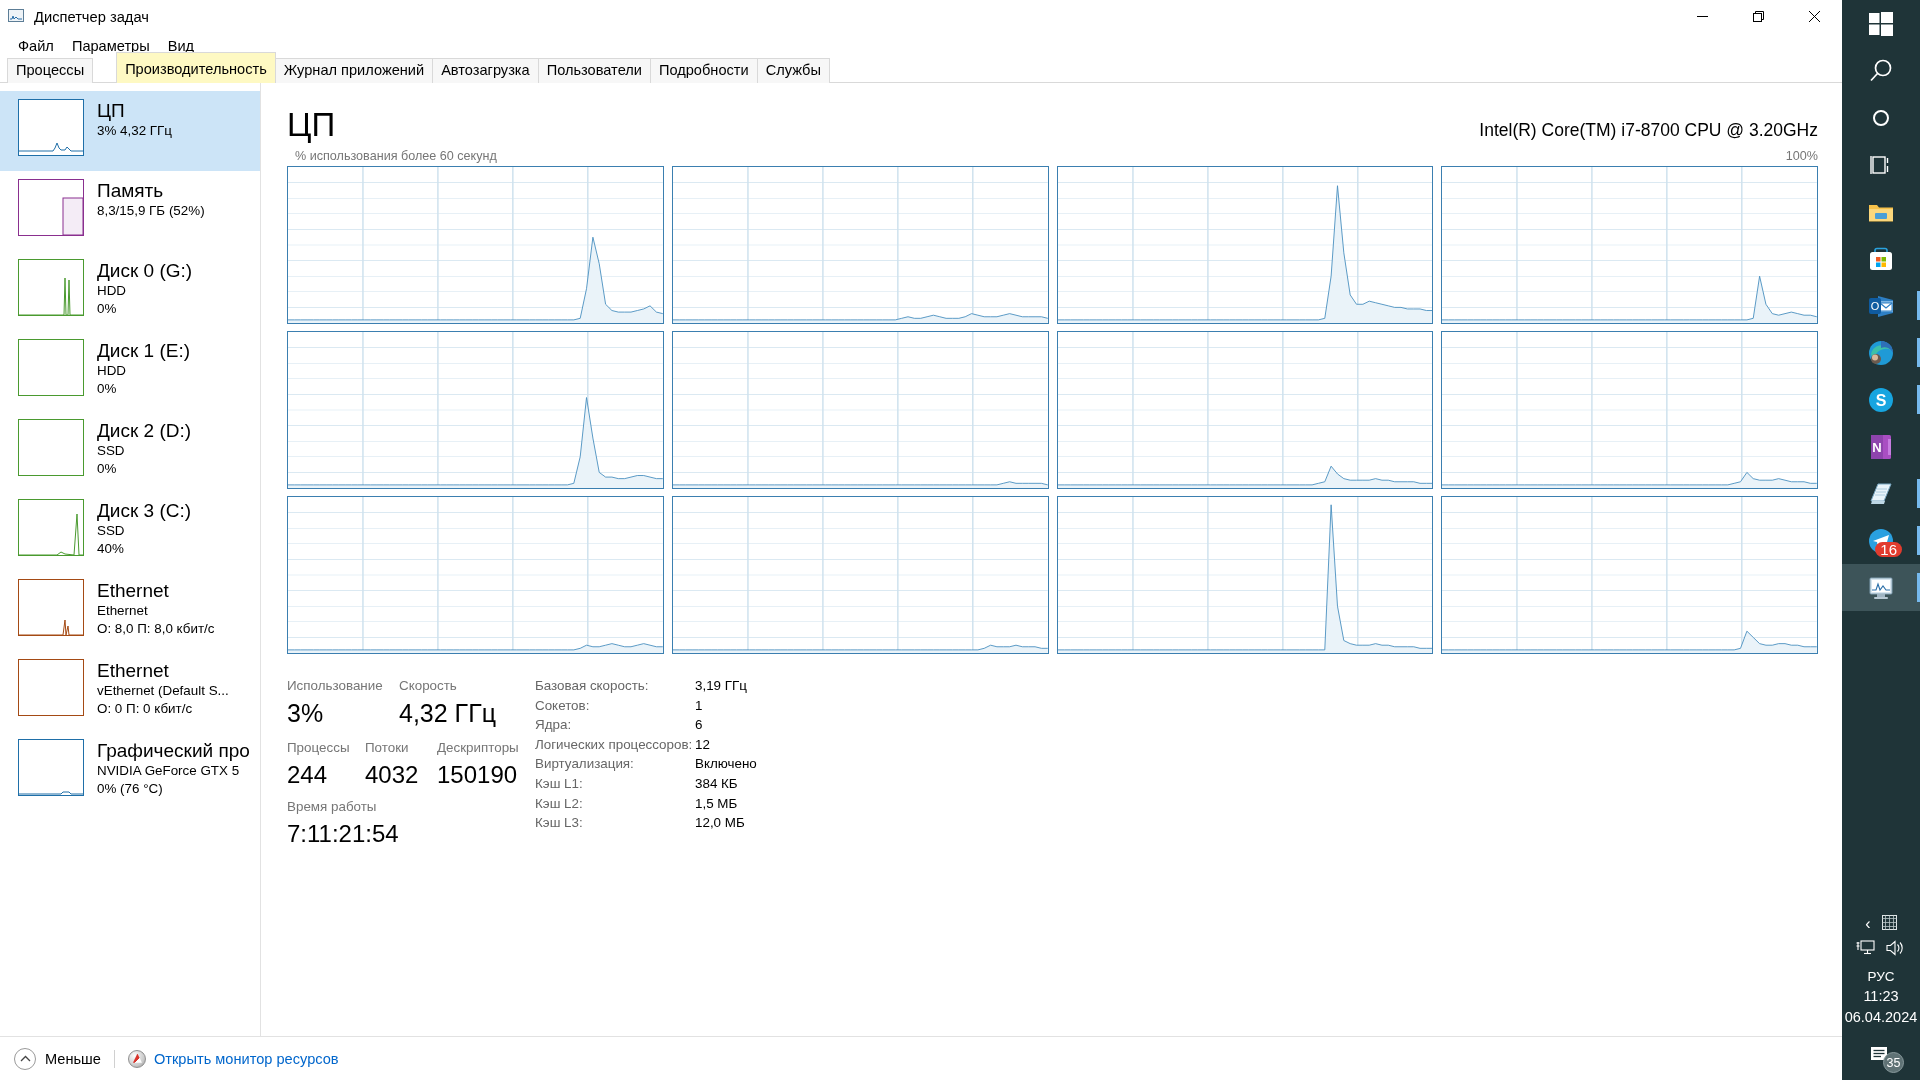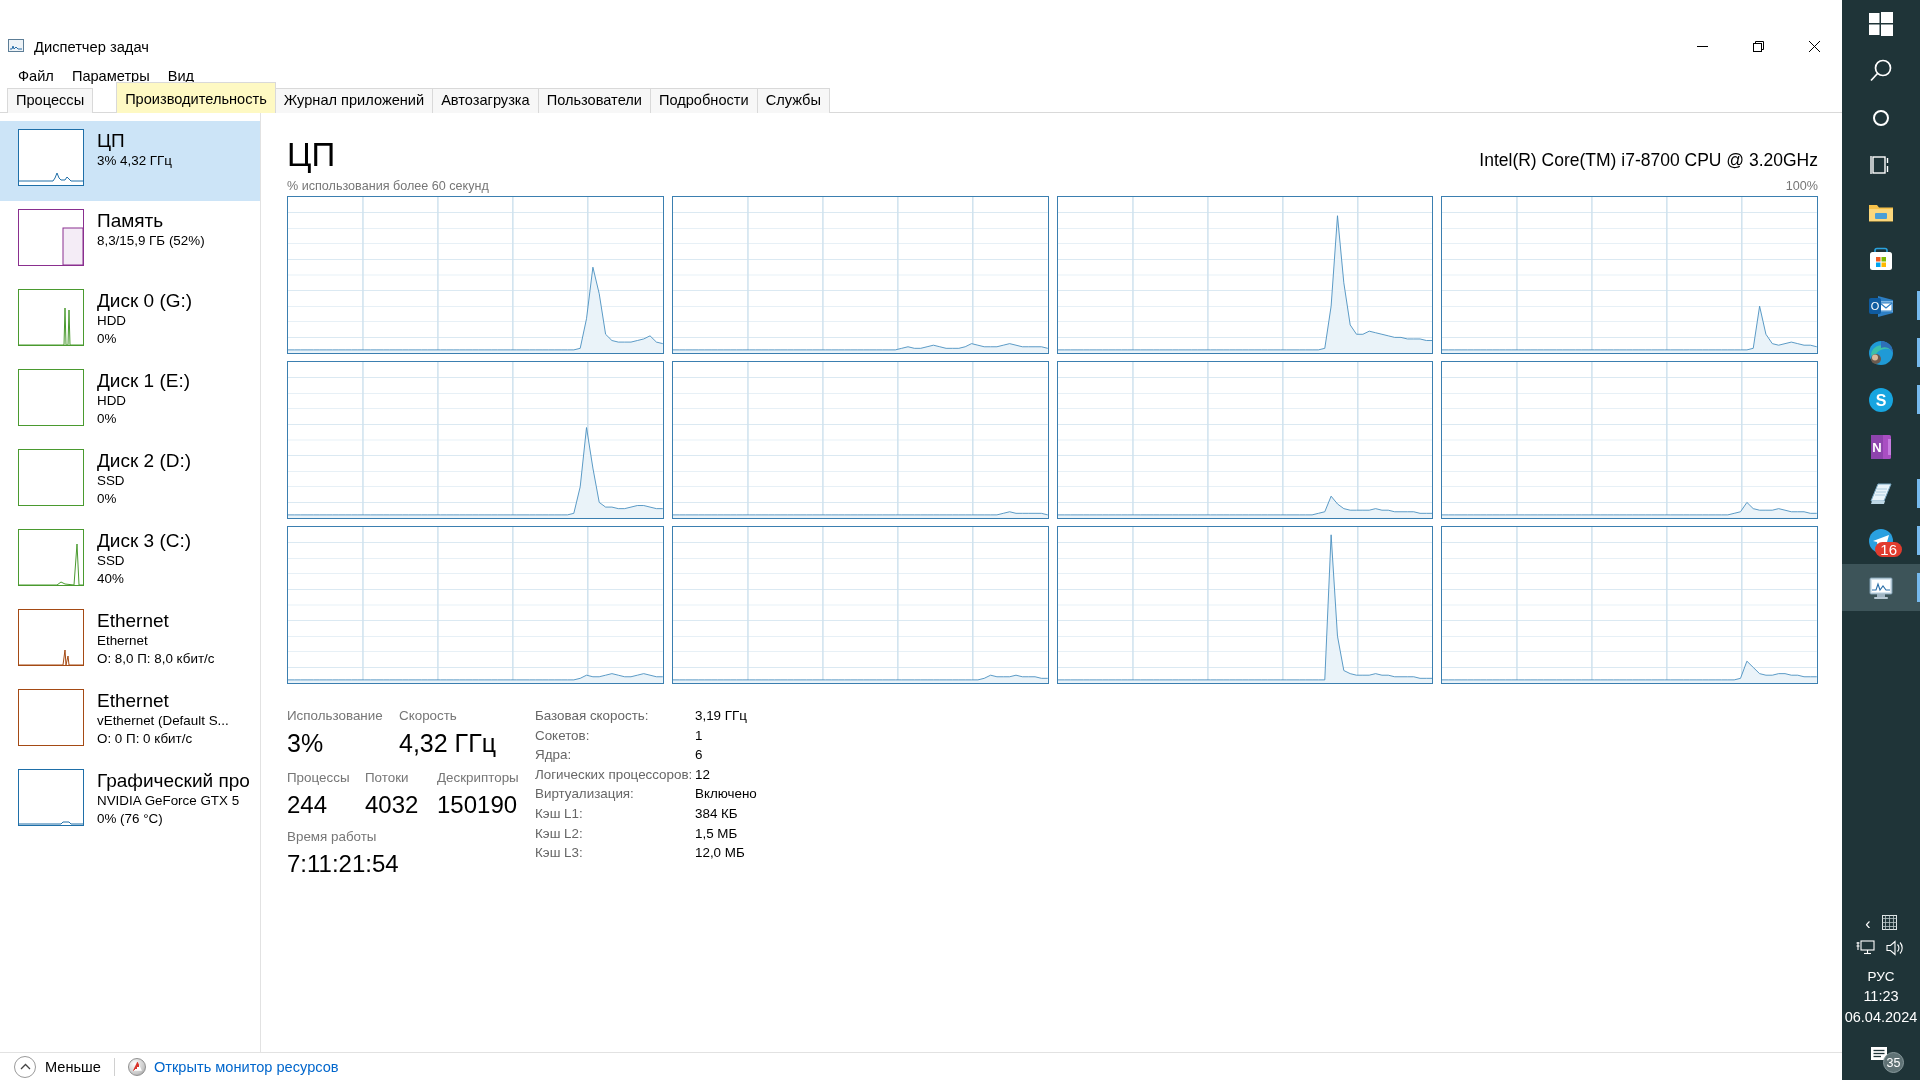--- a/index.html
+++ b/index.html
@@ -17,21 +17,20 @@
     width: 1842px; height: 1080px;
     background: #ffffff;
     display: flex; flex-direction: column;
   }
 
   
   #titlebar {
     height: 33px; display: flex; align-items: center;
     background: #ffffff; padding-left: 8px;
     flex: 0 0 auto;
-    margin-top: 30px;
   }
   #tm-icon { width: 17px; height: 17px; position: relative; flex: 0 0 auto; }
   #tm-icon .mon {
     position: absolute; left: 0; top: 1px; width: 16px; height: 13px;
     background: #eef3f7; border: 1px solid #5c7d96;
   }
   #tm-icon .line {
     position: absolute; left: 2px; top: 7px; width: 12px; height: 5px;
   }
   #title-text {
@@ -117,20 +116,21 @@
     display: flex; align-items: baseline; justify-content: space-between;
     flex: 0 0 auto; margin-bottom: 4px;
   }
   #cpu-heading { font-size: 33px; color: #000; line-height: 40px; }
   #cpu-model { font-size: 17.5px; color: #000; margin-top: 25px; }
 
   #graph-labels {
     display: flex; justify-content: space-between;
     font-size: 12.6px; color: #767676; margin-bottom: 3px;
     flex: 0 0 auto;
+    margin-left: 8px;
   }
 
   #graph-grid {
     display: grid;
     grid-template-columns: repeat(4, 1fr);
     grid-template-rows: repeat(3, 1fr);
     gap: 7px 8px;
     flex: 0 0 auto;
     height: 488px;
   }
@@ -153,21 +153,21 @@
   .stat-value { font-size: 25px; color: #000; line-height: 34px; }
   .stat-value.small { font-size: 24px; }
 
   #stats-right { flex: 1 1 auto; }
   .kv { display: flex; line-height: 19.6px; }
   .kv .k { font-size: 13.4px; color: #666666; width: 160px; flex: 0 0 160px; }
   .kv .v { font-size: 13.4px; color: #000; }
 
   
   #bottombar {
-    flex: 0 0 auto; height: 28px; border-top: 1px solid #e2e2e2;
+    flex: 0 0 auto; height: 44px; border-top: 1px solid #e2e2e2;
     display: flex; align-items: center; padding-left: 14px; gap: 0;
   }
   #less-btn { display: flex; align-items: center; gap: 9px; }
   .chev-circle {
     width: 22px; height: 22px; border-radius: 50%;
     border: 1px solid #9a9a9a; display: flex;
     align-items: center; justify-content: center;
   }
   #less-label { font-size: 14.6px; color: #000; }
   #bar-sep { width: 1px; height: 18px; background: #d0d0d0; margin: 0 13px; }

